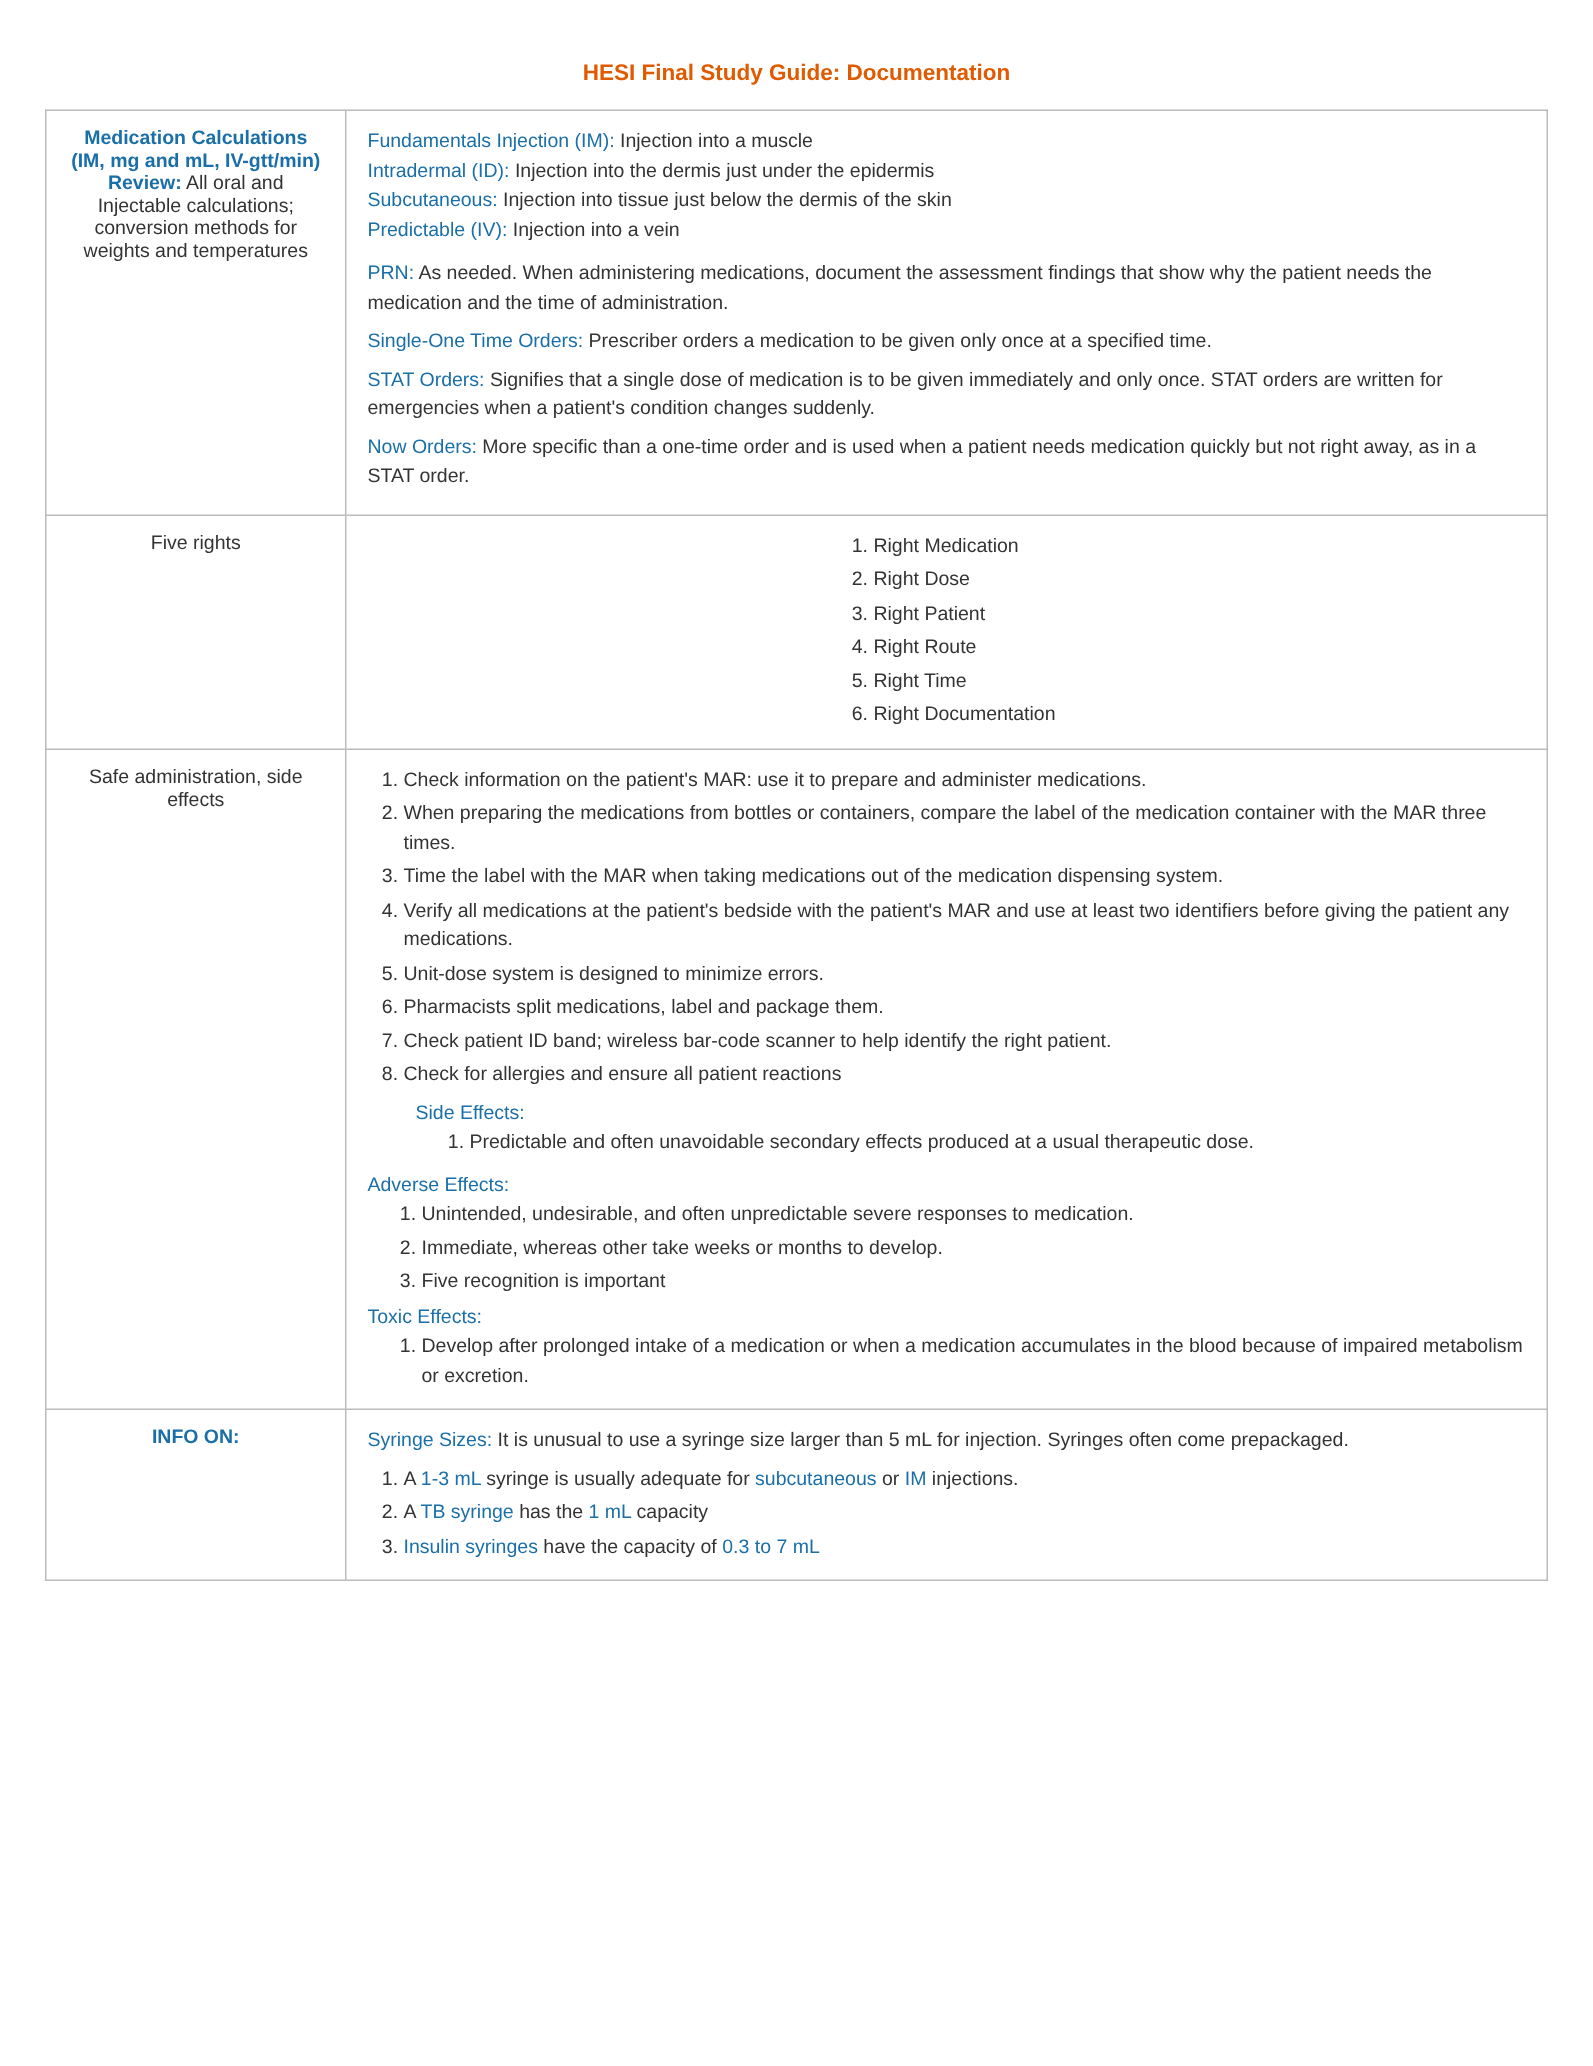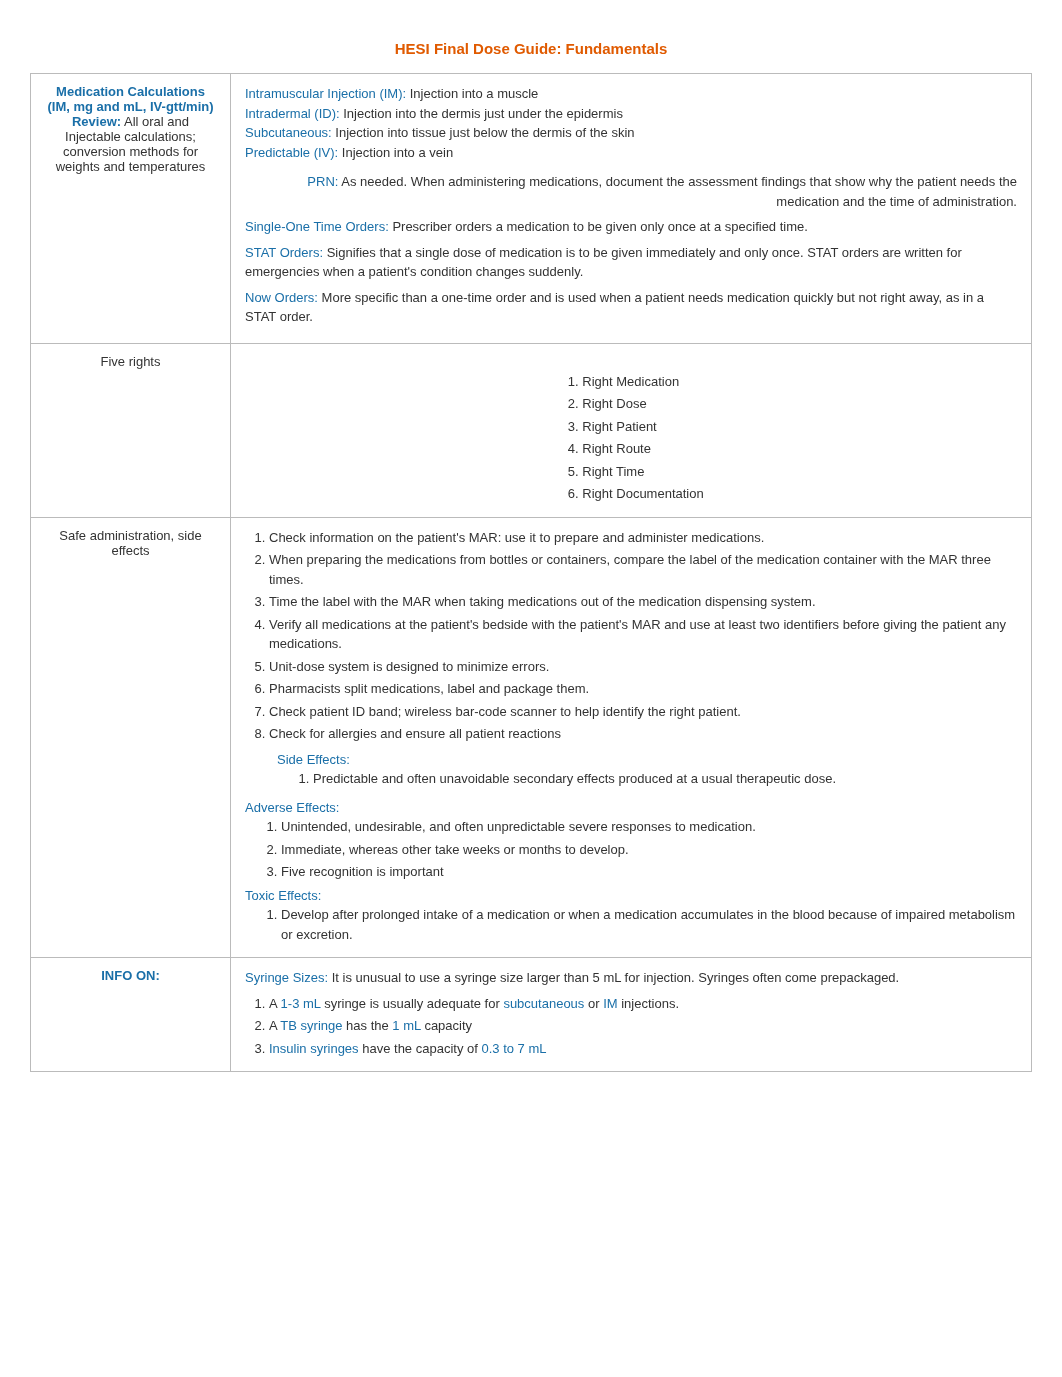--- a/index.html
+++ b/index.html
@@ -42,58 +42,58 @@
     ol { padding-left: 24px; }
     ol li { margin-bottom: 3px; }
     .indent-list {
       padding-left: 36px;
     }
     p { margin-bottom: 6px; }
   </style>
 </head>
 <body>
 
-<div class="page-title">HESI Final Dose Guide: Fundamentals</div>
+<div class="page-title">HESI Final Study Guide: Documentation</div>
 
 <table class="main-table">
 
   <tbody>
       <tr>
     <td class="left-cell">
       <span class="blue bold">Medication Calculations (IM, mg and mL, IV-gtt/min)</span><br>
       <span><span class="blue bold">Review:</span> All oral and Injectable calculations; conversion methods for weights and temperatures</span>
     </td>
     <td class="right-cell">
       <div>
-        <span class="blue">Intramuscular Injection (IM):</span> Injection into a muscle<br>
+        <span class="blue">Fundamentals Injection (IM):</span> Injection into a muscle<br>
         <span class="blue">Intradermal (ID):</span> Injection into the dermis just under the epidermis<br>
         <span class="blue">Subcutaneous:</span> Injection into tissue just below the dermis of the skin<br>
         <span class="blue">Predictable (IV):</span> Injection into a vein
       </div>
-      <p style="margin-top:10px;text-align:right;">
+      <p style="margin-top:10px;">
         <span class="blue">PRN:</span> As needed. When administering medications, document the assessment findings that show why the patient needs the medication and the time of administration.
       </p>
       <p>
         <span class="blue">Single-One Time Orders:</span> Prescriber orders a medication to be given only once at a specified time.
       </p>
       <p>
         <span class="blue">STAT Orders:</span> Signifies that a single dose of medication is to be given immediately and only once. STAT orders are written for emergencies when a patient's condition changes suddenly.
       </p>
       <p>
         <span class="blue">Now Orders:</span> More specific than a one-time order and is used when a patient needs medication quickly but not right away, as in a STAT order.
       </p>
     </td>
   </tr>
 
   <tr>
     <td class="left-cell">
       <span>Five rights</span>
     </td>
     <td class="right-cell" style="text-align:center;">
-      <ol style="display:inline-block; text-align:left;margin-top:18px;">
+      <ol style="display:inline-block; text-align:left;">
         <li>Right Medication</li>
         <li>Right Dose</li>
         <li>Right Patient</li>
         <li>Right Route</li>
         <li>Right Time</li>
         <li>Right Documentation</li>
       </ol>
     </td>
   </tr>
 

